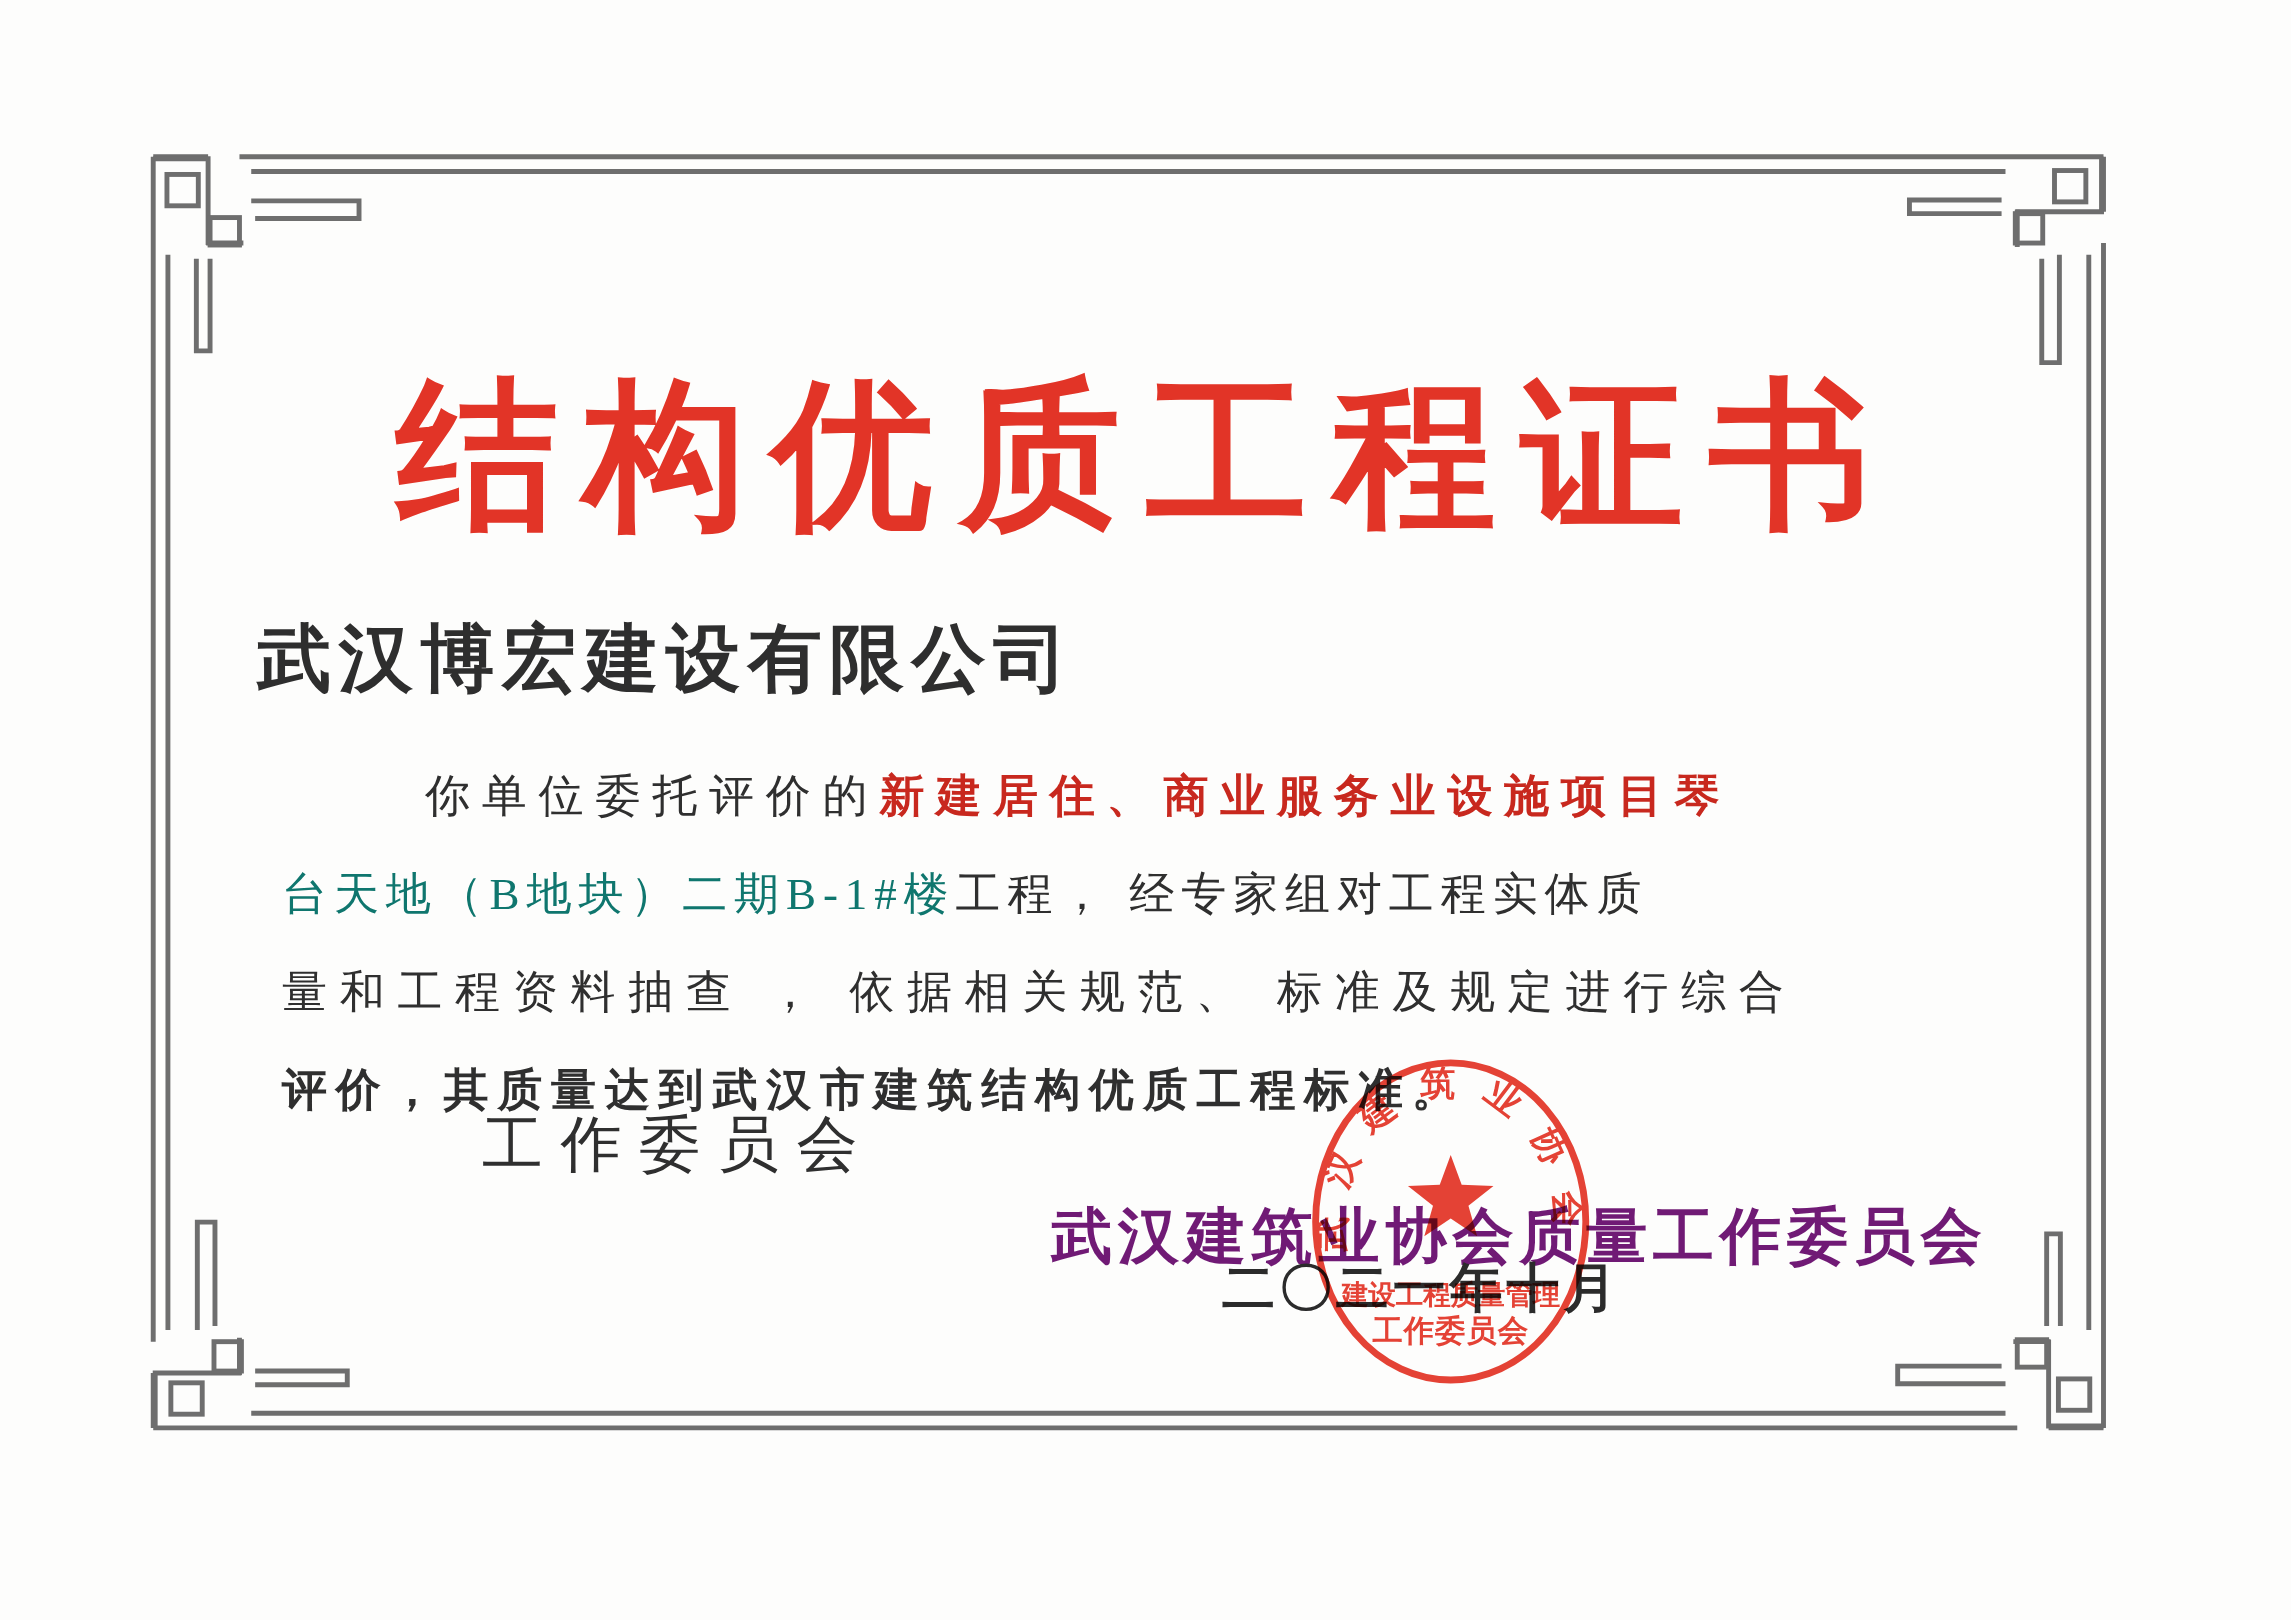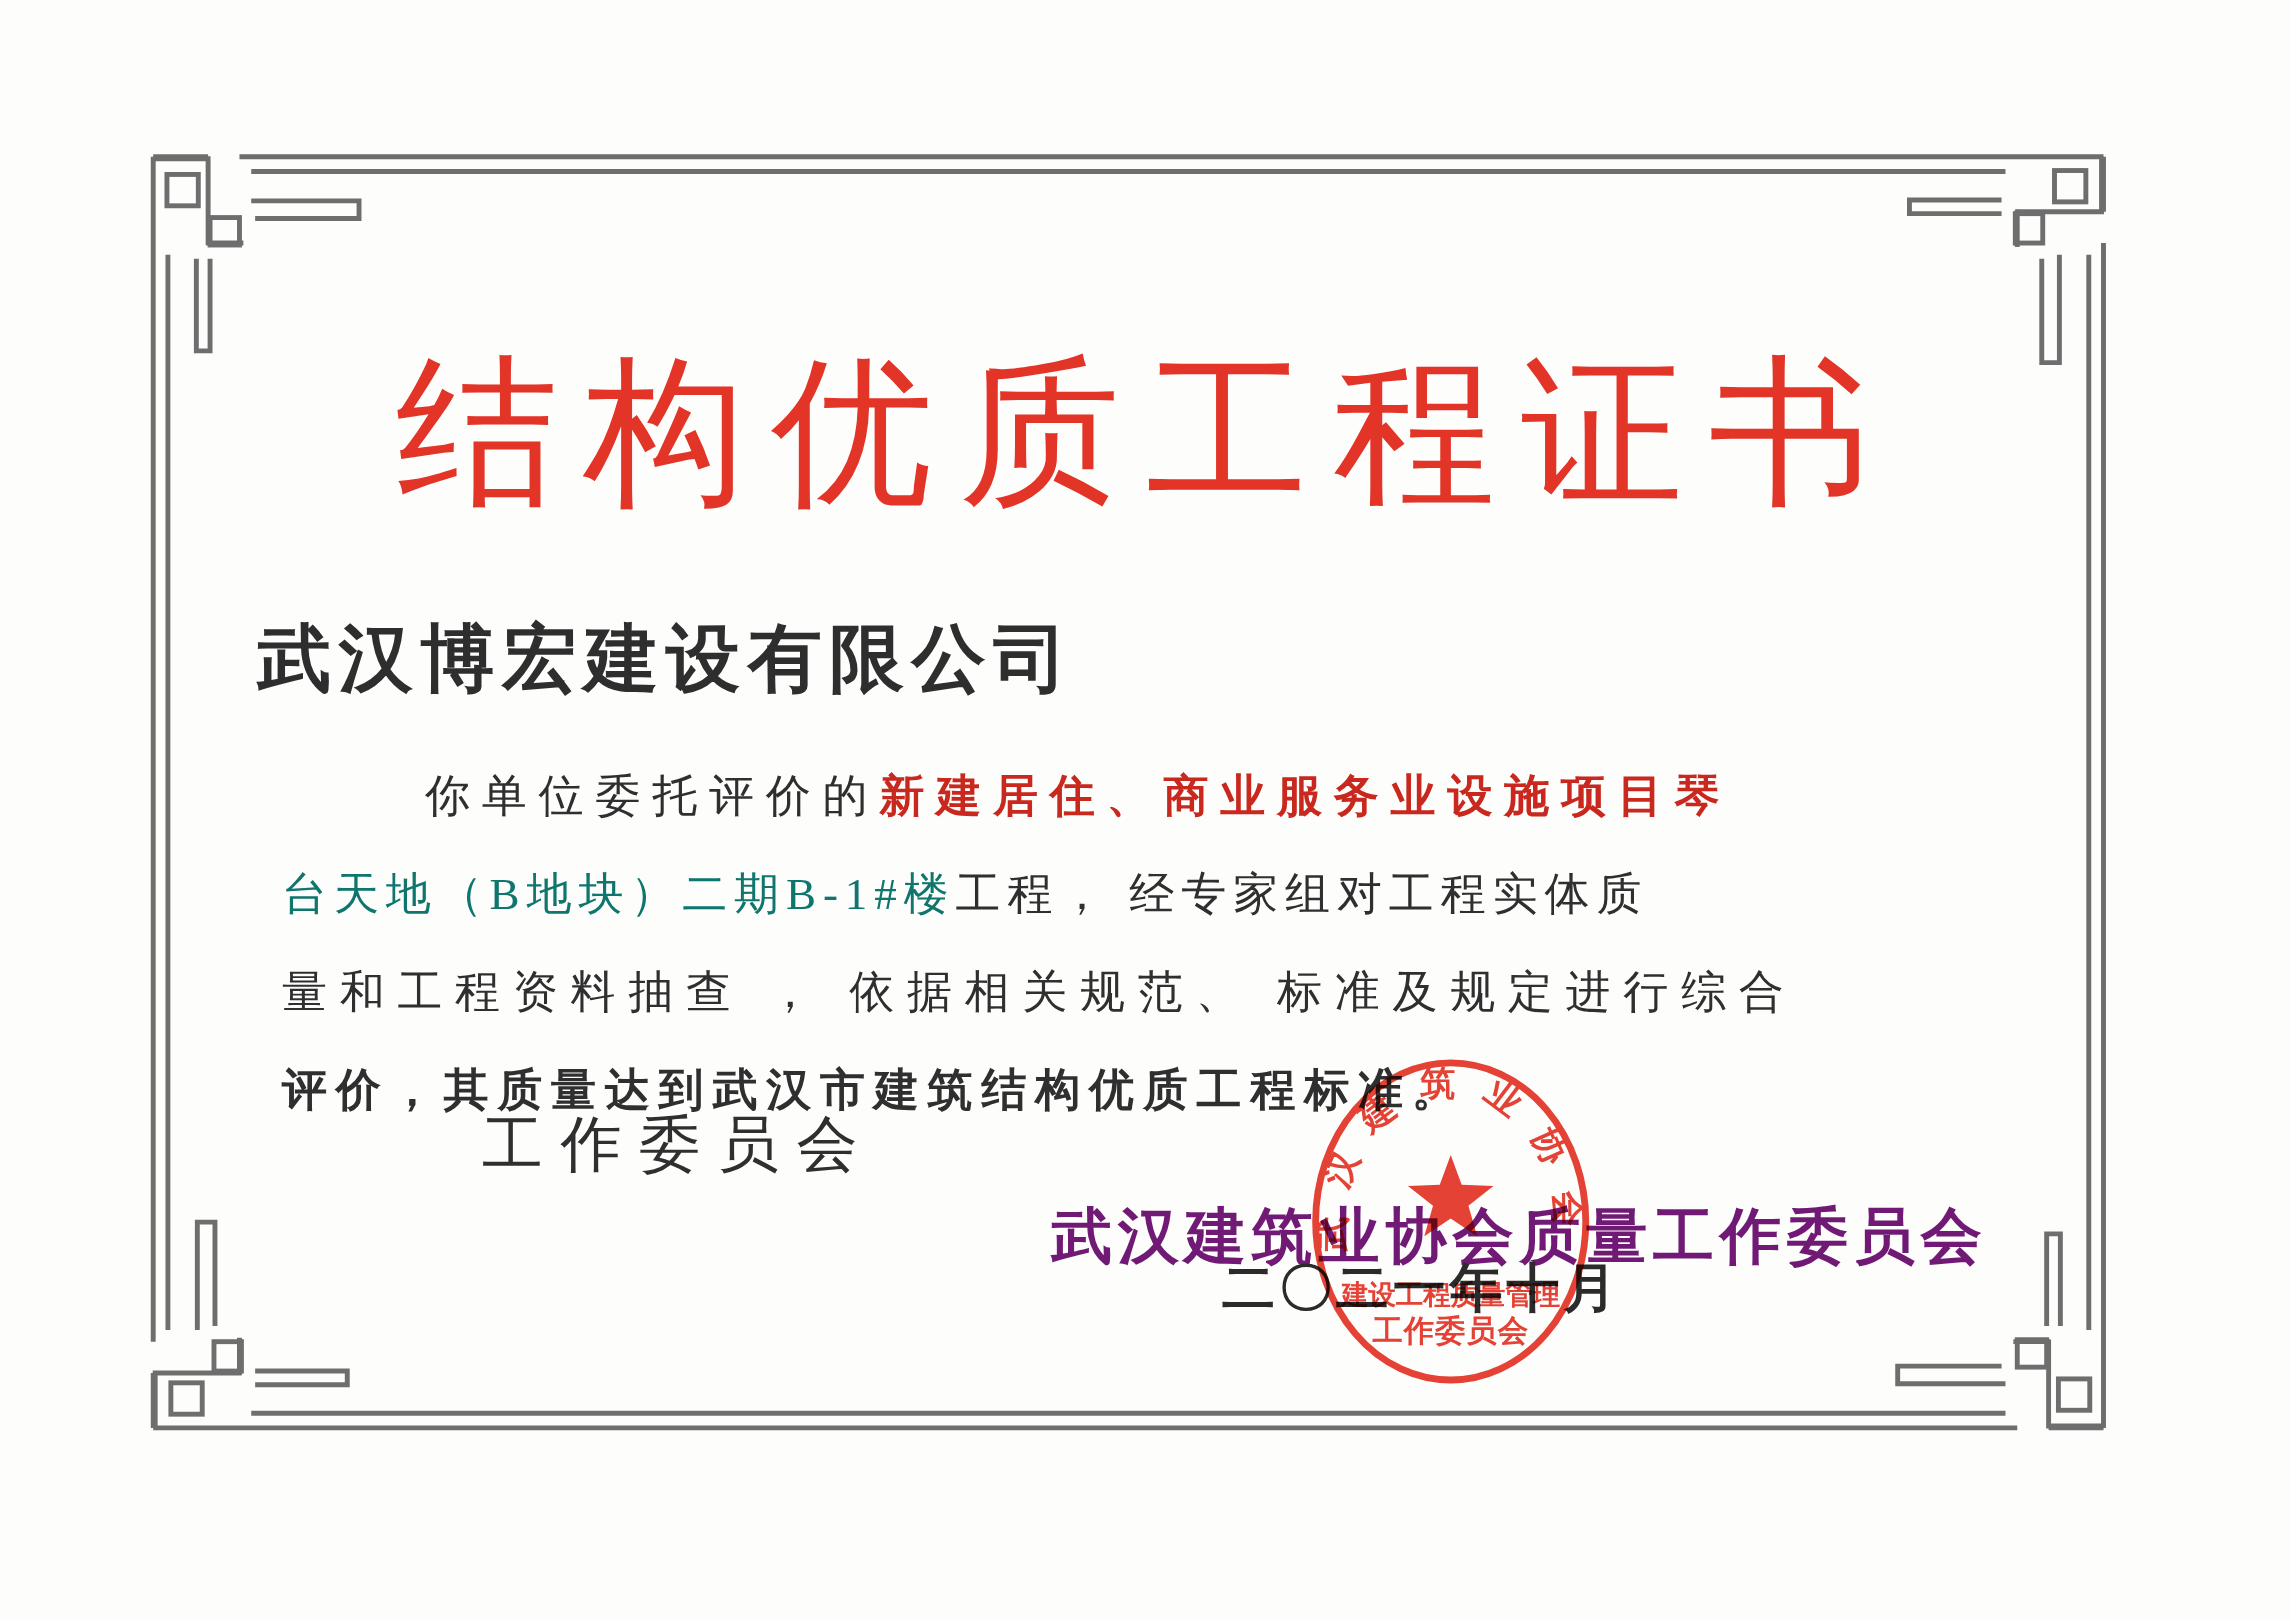--- a/index.html
+++ b/index.html
@@ -3,22 +3,22 @@
 <meta charset="utf-8">
 <style>
   html,body{margin:0;padding:0;}
   .page{
     position:relative; width:2292px; height:1620px;
     background:#fdfdfc; overflow:hidden;
     font-family:"Liberation Serif", serif;
   }
   .frame-svg{position:absolute; left:0; top:0;}
   .cert-title{
-    position:absolute; top:349px; left:50%; transform:translateX(-50%);
-    font-size:162px; font-weight:normal; letter-spacing:25.5px; white-space:nowrap;
+    position:absolute; top:372px; left:50%; transform:translateX(-50%);
+    font-size:162px; font-weight:bold; letter-spacing:25.5px; white-space:nowrap;
     line-height:1.05;
   }
   .recipient{
     position:absolute; left:257px; top:594px;
     font-size:74px; font-weight:600; letter-spacing:7.8px; color:#2e2e2e;
     white-space:nowrap;
     margin-top:16px;
   }
   .body-block{
     position:absolute; left:282px; top:747px; width:1766px;

